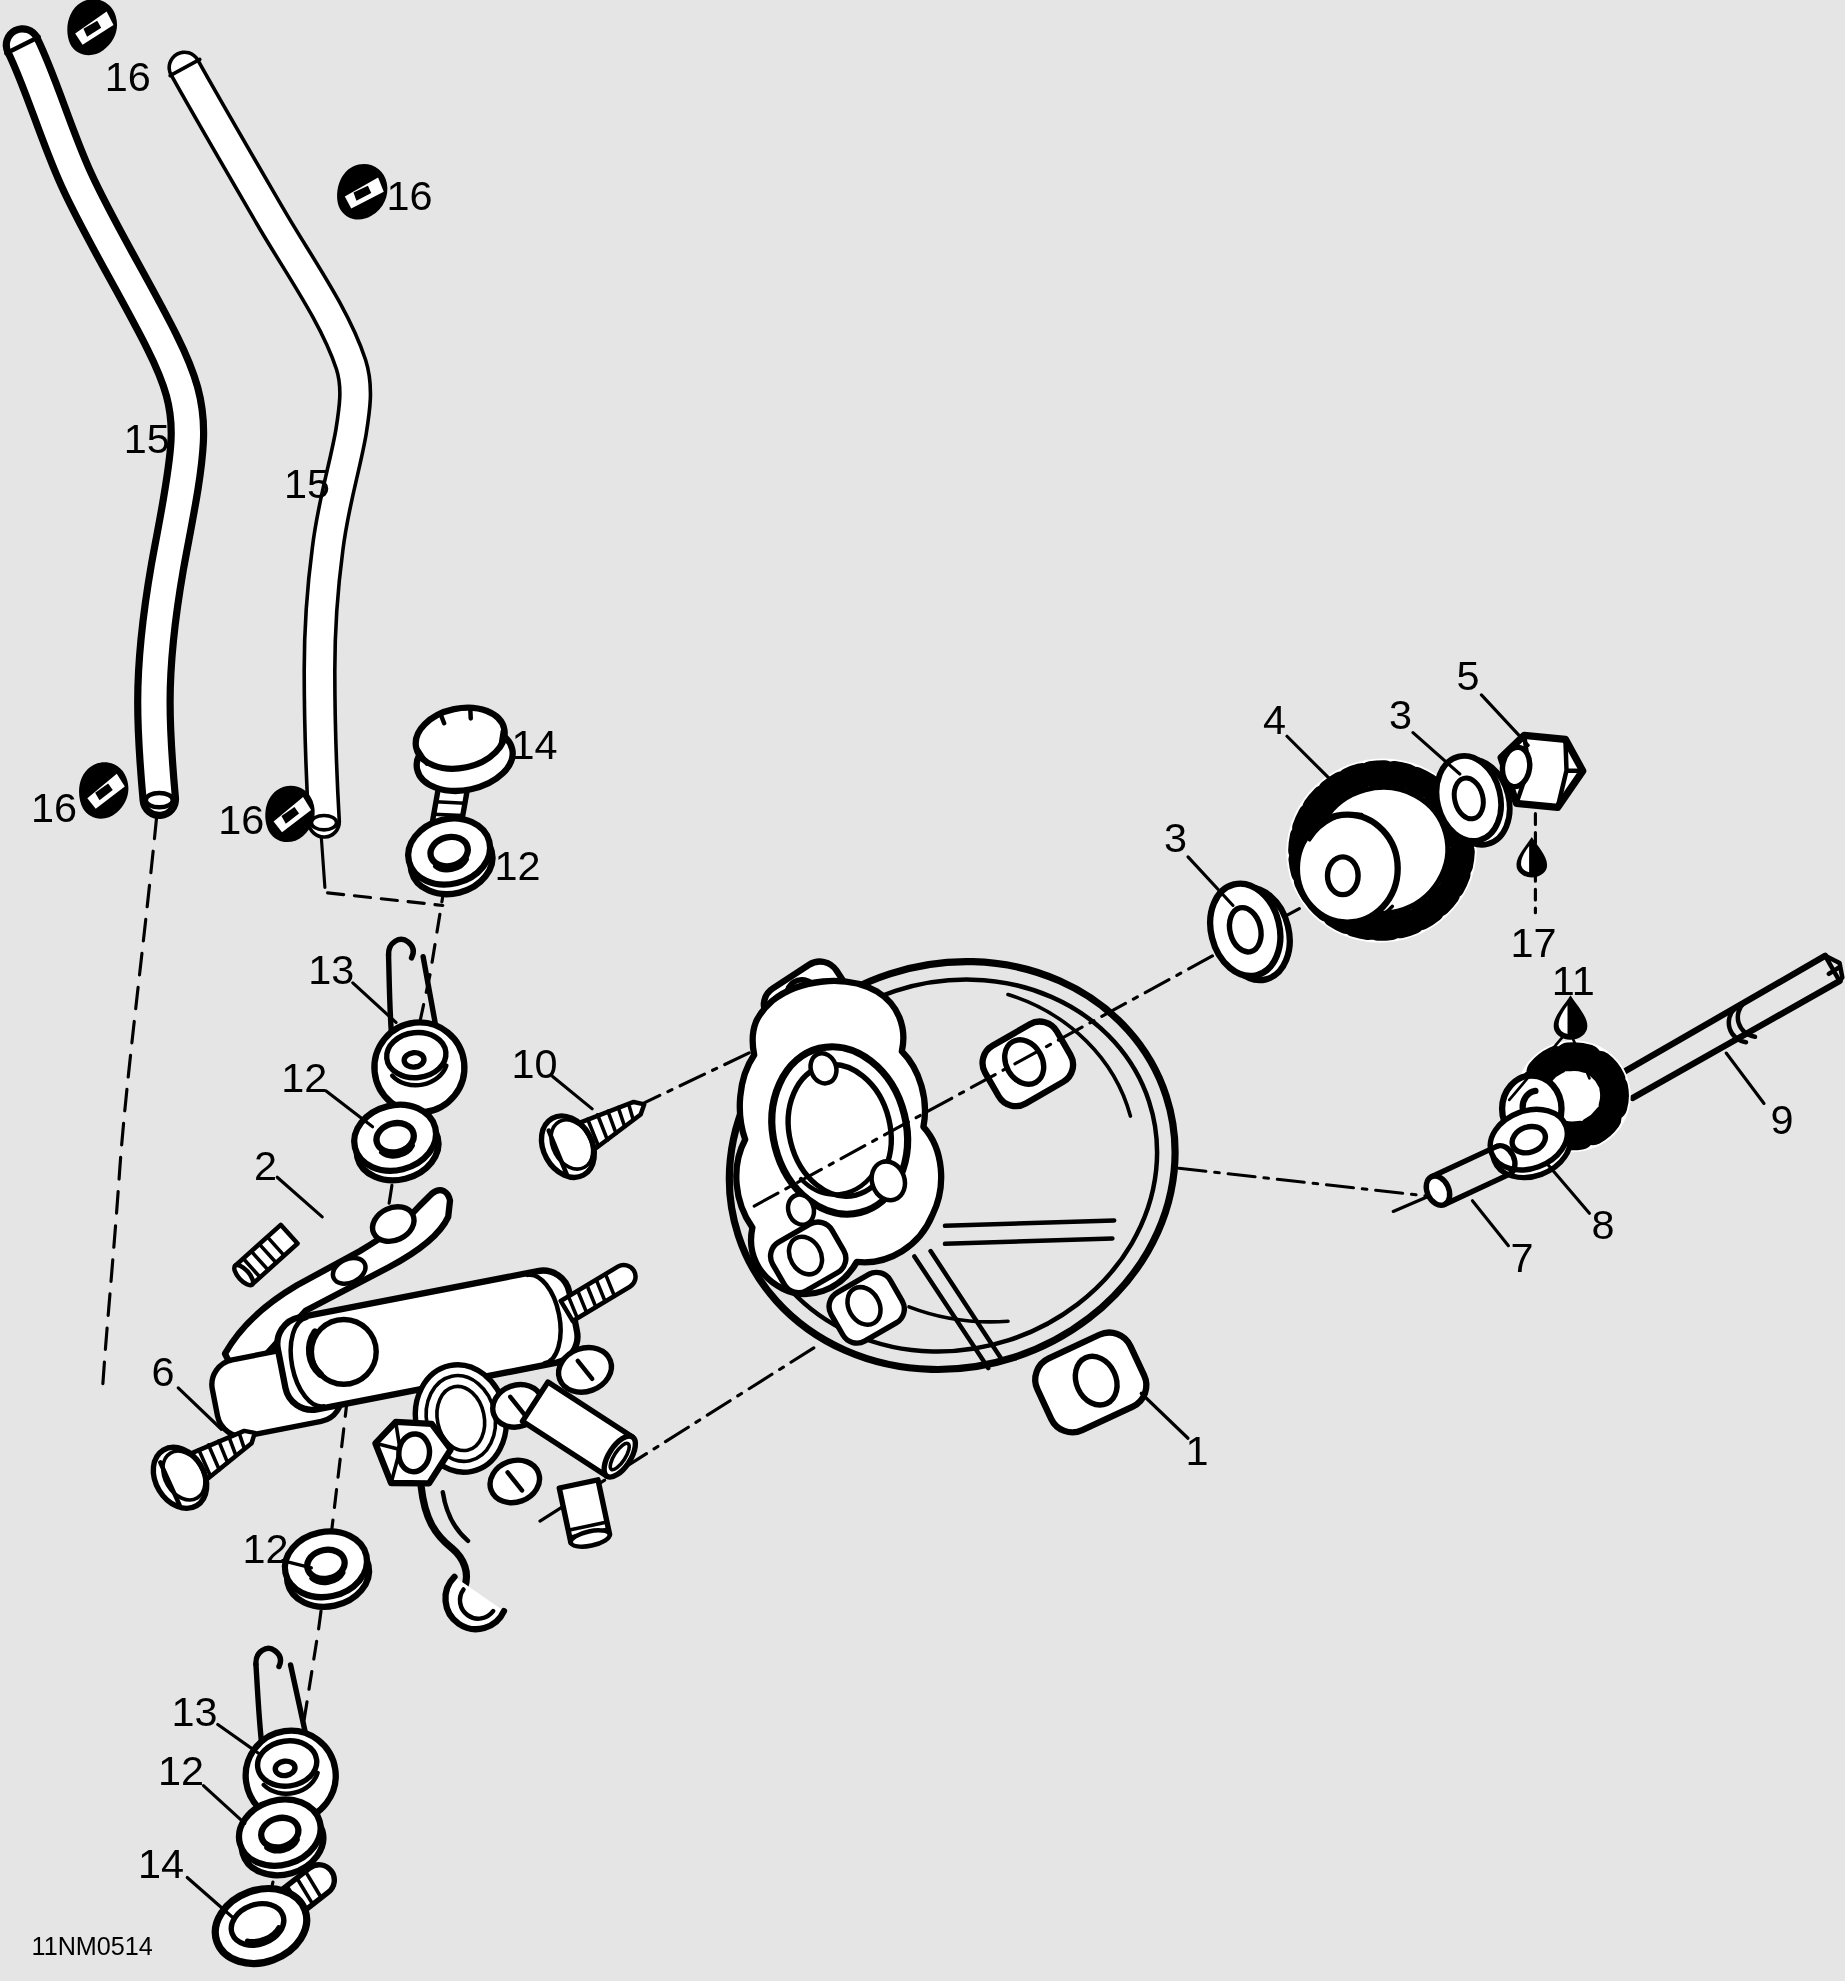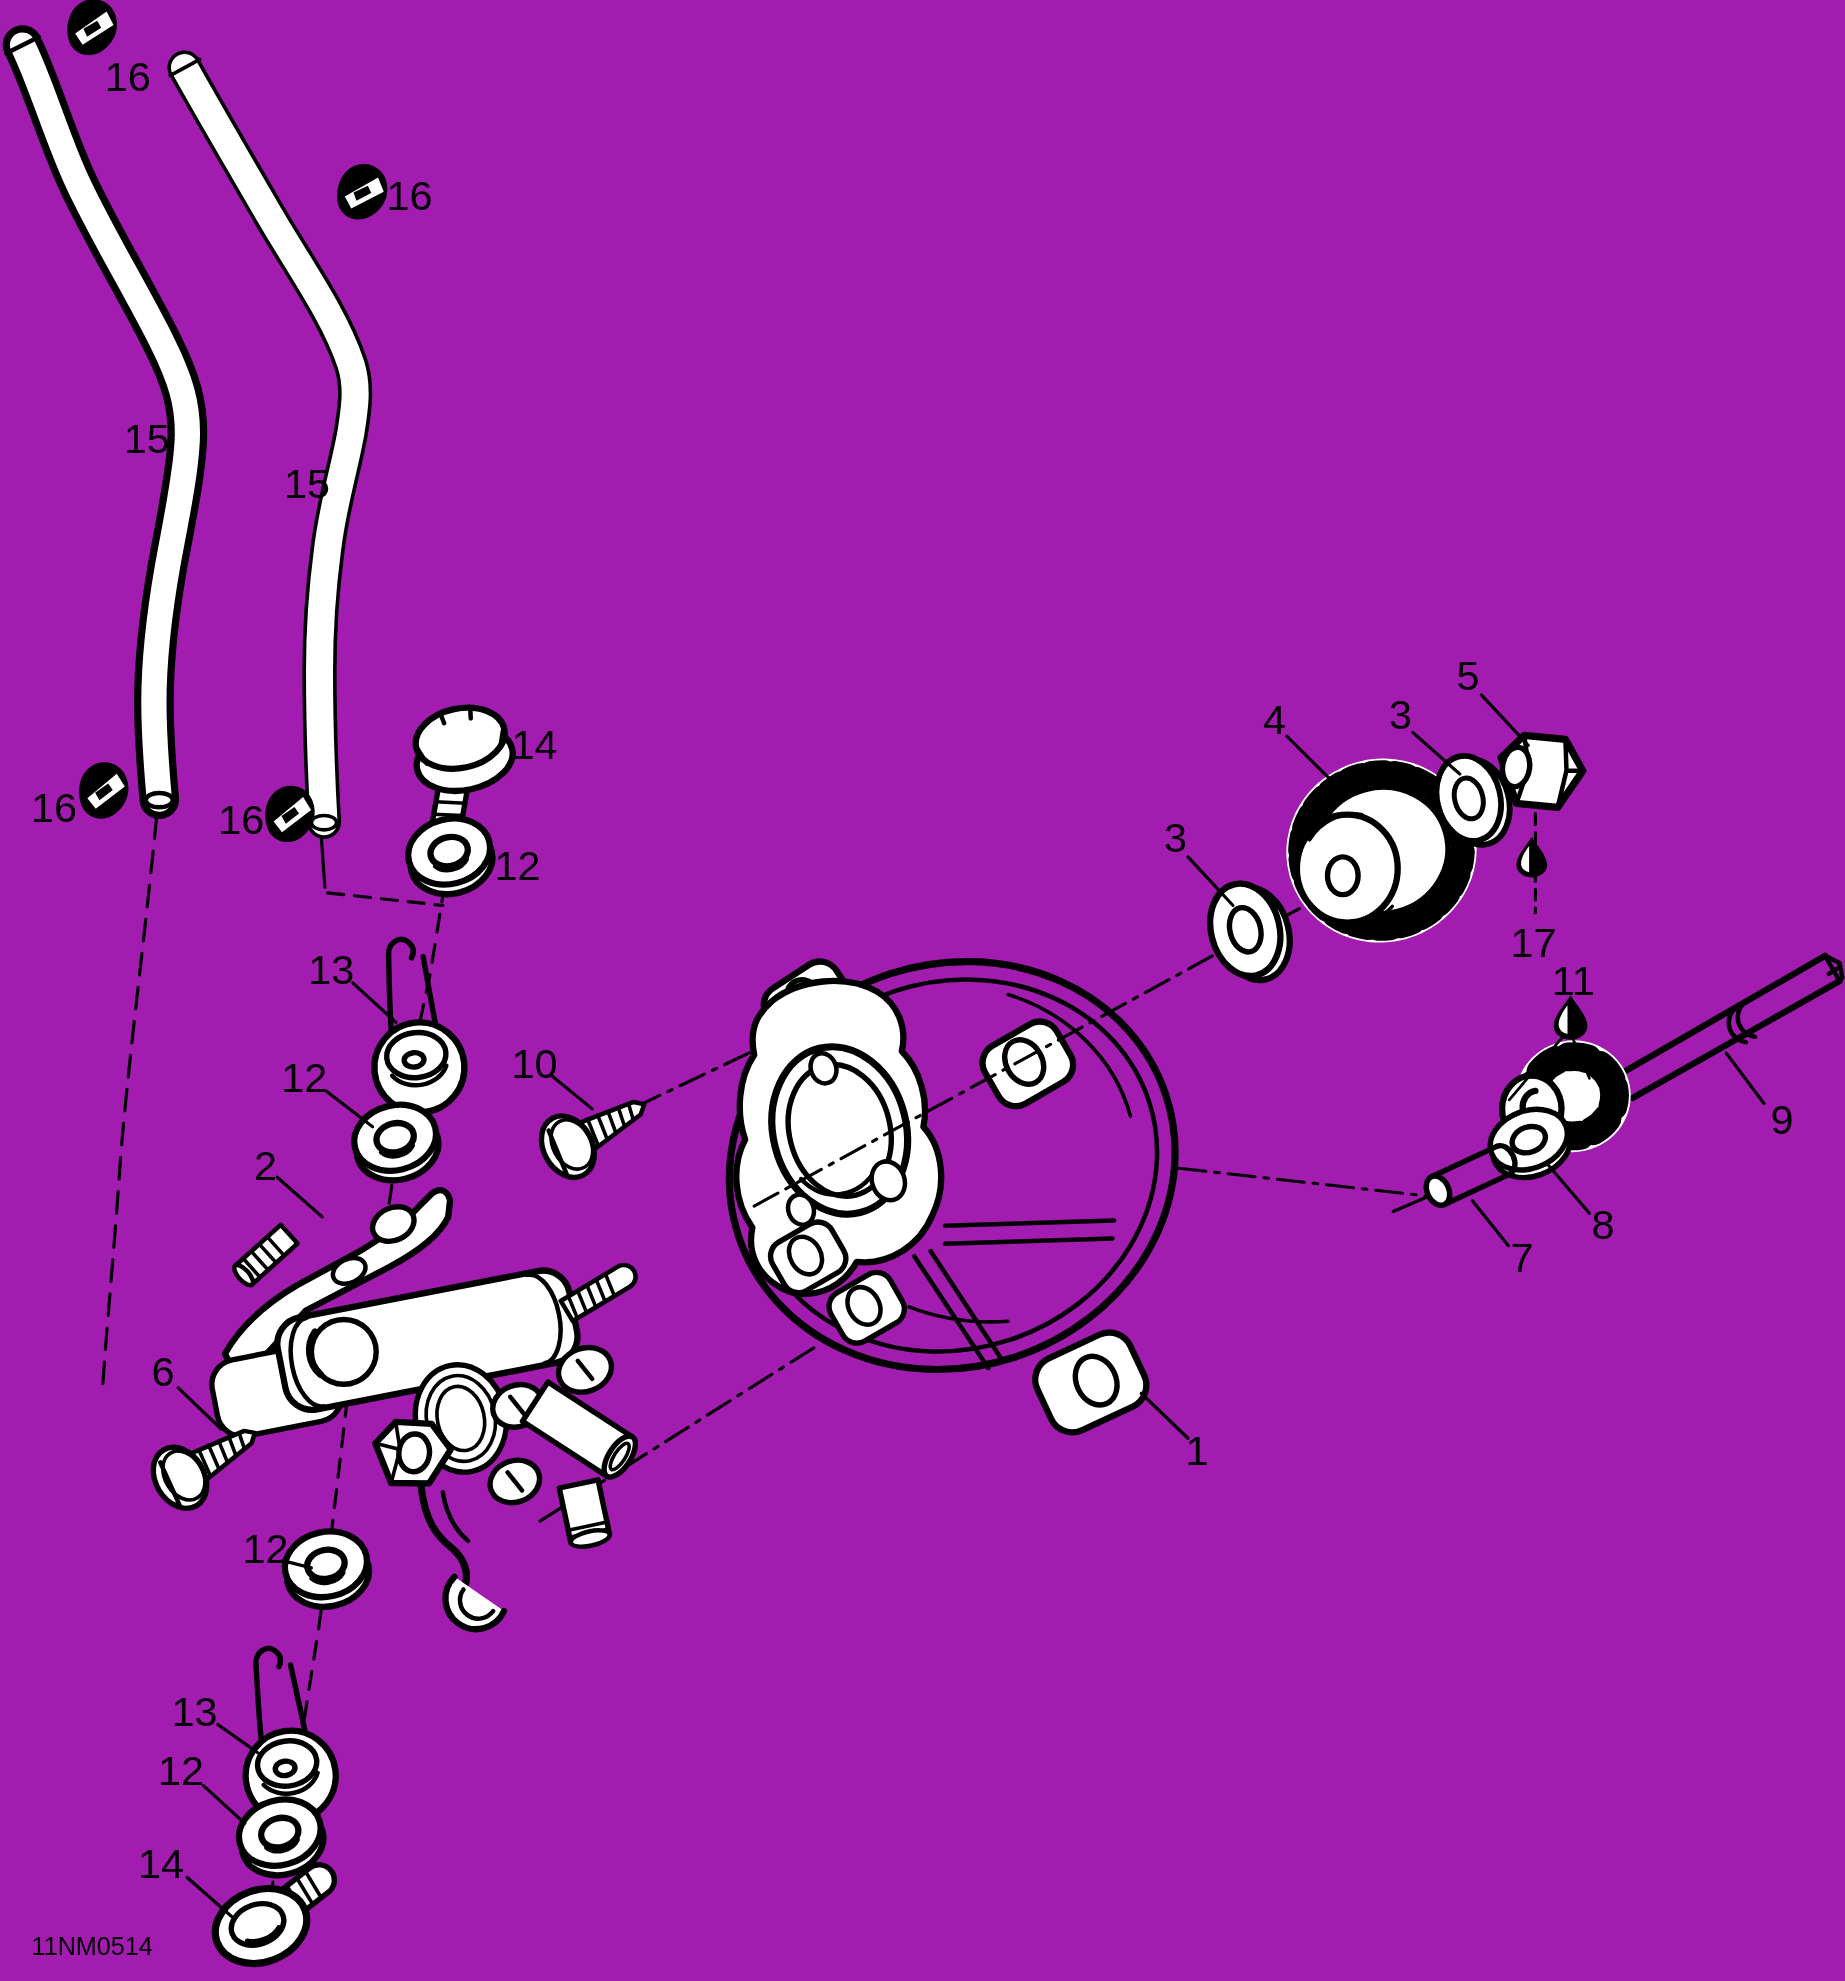--- a/index.html
+++ b/index.html
@@ -1,16 +1,16 @@
 <!DOCTYPE html>
 <html style="font-size:14.4px"><head>
 <meta charset="utf-8">
 <style>
   html,body{margin:0;padding:0;background:#fff;}
-  .page{width:1845px;height:1981px;background:#a21caf;position:relative;overflow:hidden;}
+  .page{width:1845px;height:1981px;background:#e5e5e5;position:relative;overflow:hidden;}
   svg{display:block;}
   svg *{stroke-linecap:round;stroke-linejoin:round;}
   .w{fill:#fff;stroke:#000;}
   .n{fill:none;stroke:#000;}
   .blk{fill:#000;stroke:none;}
   .wht{fill:#fff;stroke:none;}
   text{font-family:"Liberation Sans","DejaVu Sans",sans-serif;font-size:46px;fill:#000;}
   text.code{font-size:28px;}
 </style>
 </head>

